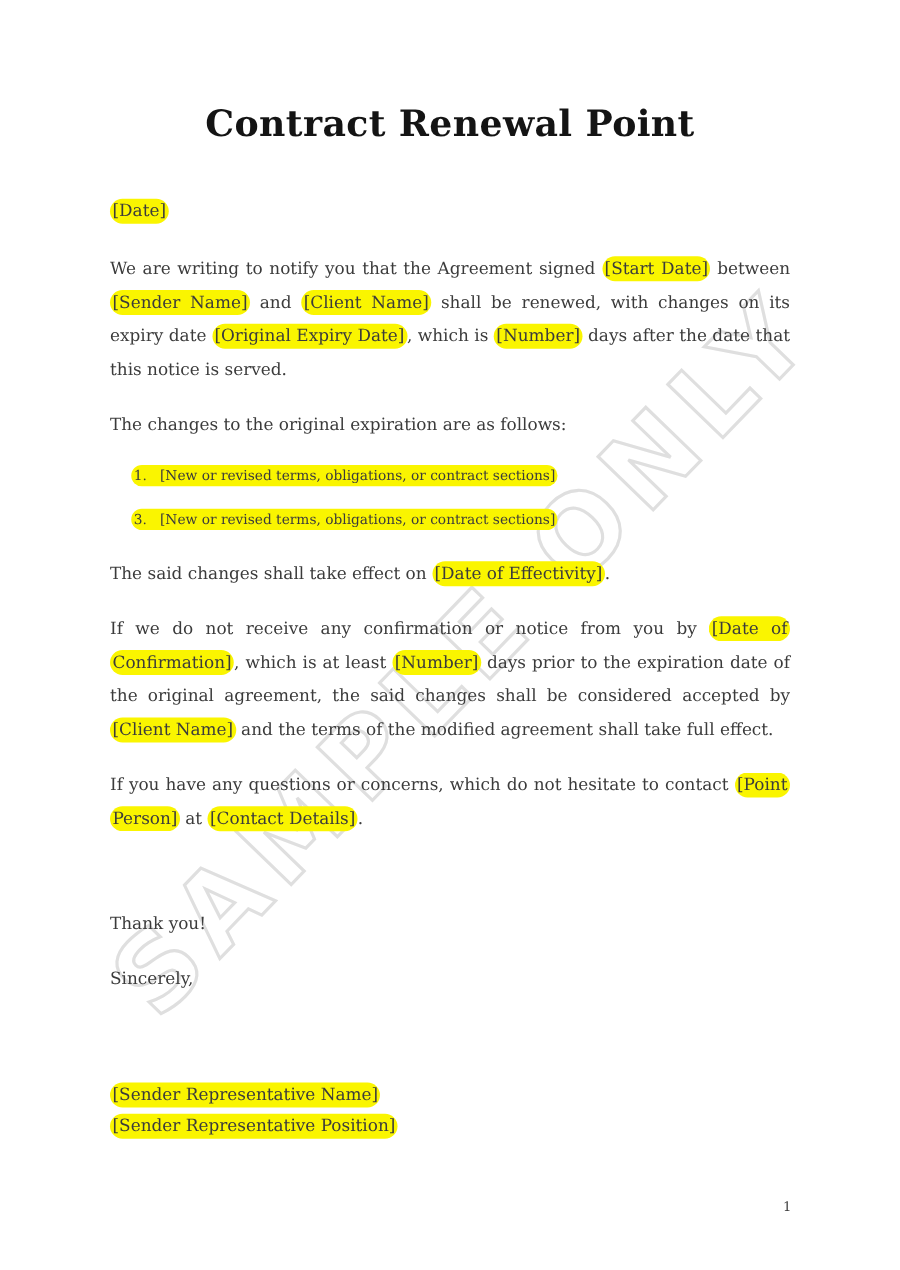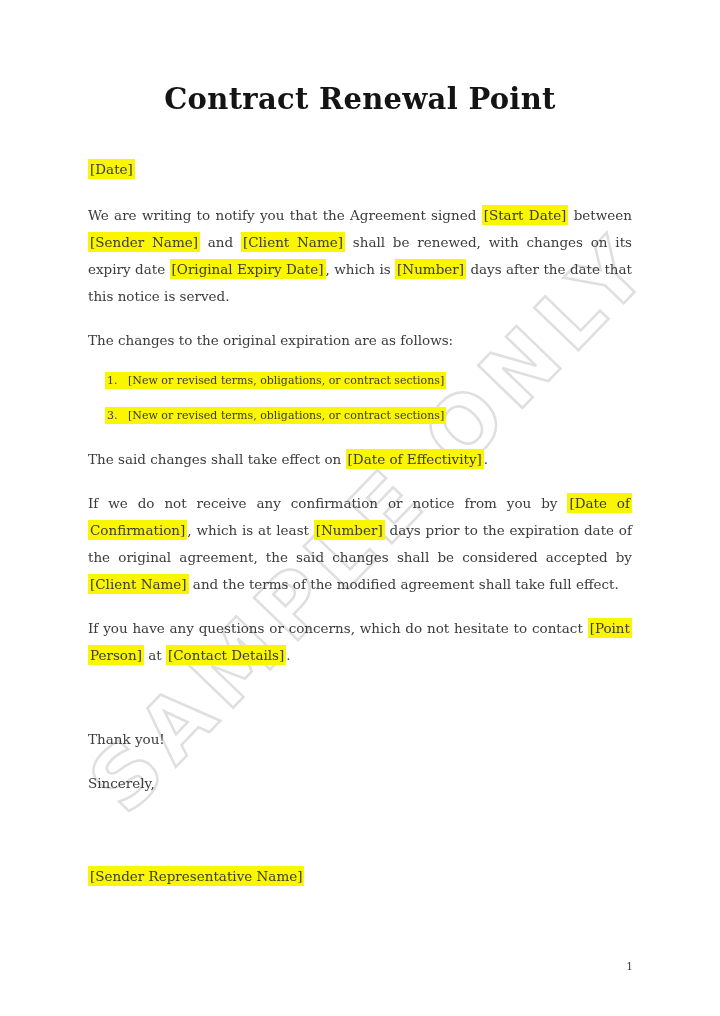--- a/index.html
+++ b/index.html
@@ -65,20 +65,21 @@
     line-height: 27px;
     margin: 0 0 8px 17px;
   }
   .blank {
     height: 27px;
   }
   .hl {
     background: var(--highlight, #faf500);
     padding: 2px 2px;
     box-decoration-break: clone;
+    border-radius: 10px;
     -webkit-box-decoration-break: clone;
   }
   .page-number {
     position: absolute;
     right: 87px;
     bottom: 44px;
     font-size: 10.5px;
     line-height: 12px;
     color: var(--text, #3b3b3b);
     z-index: 1;
@@ -99,16 +100,17 @@
         <div class="listitem"><span class="hl"><span>3.</span>&nbsp;&nbsp;&nbsp;[New or revised terms, obligations, or contract sections]</span></div>
         <div class="para"><span>The said changes shall take effect on </span><span class="hl">[Date of Effectivity]</span><span>.</span></div>
         <div class="para"><span>If we do not receive any confirmation or notice from you by </span><span class="hl">[Date of Confirmation]</span><span>, which is at least </span><span class="hl">[Number]</span><span> days prior to the expiration date of the original agreement, the said changes shall be considered accepted by </span><span class="hl">[Client Name]</span><span> and the terms of the modified agreement shall take full effect.</span></div>
         <div class="para"><span>If you have any questions or concerns, which do not hesitate to contact </span><span class="hl">[Point Person]</span><span> at </span><span class="hl">[Contact Details]</span><span>.</span></div>
         <div class="blank"></div>
         <div class="para"><span>Thank you!</span></div>
         <div class="para"><span>Sincerely,</span></div>
         <div class="blank"></div>
         <div class="blank"></div>
         <div class="meta"><span class="hl">[Sender Representative Name]</span></div>
+        <div class="meta"><span class="hl">[Sender Representative Position]</span></div>
       </div>
   </div>
   <div class="page-number">1</div>
 </div>
 
 </body></html>

